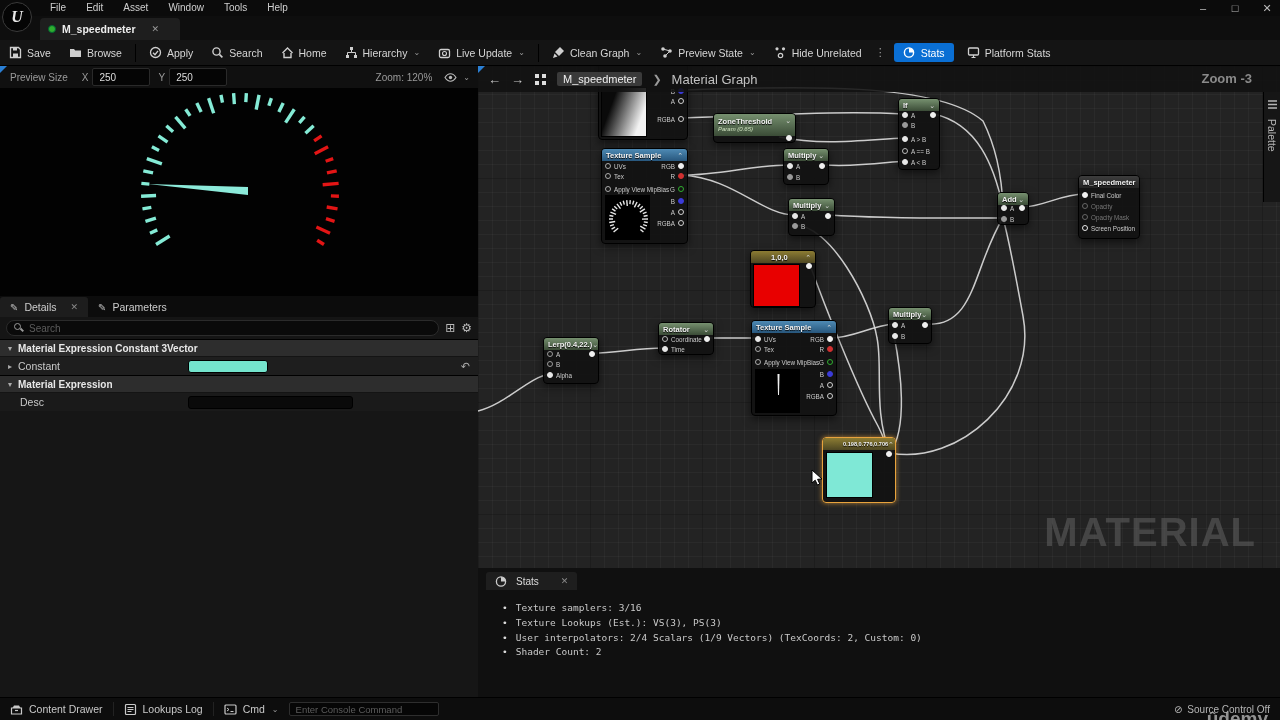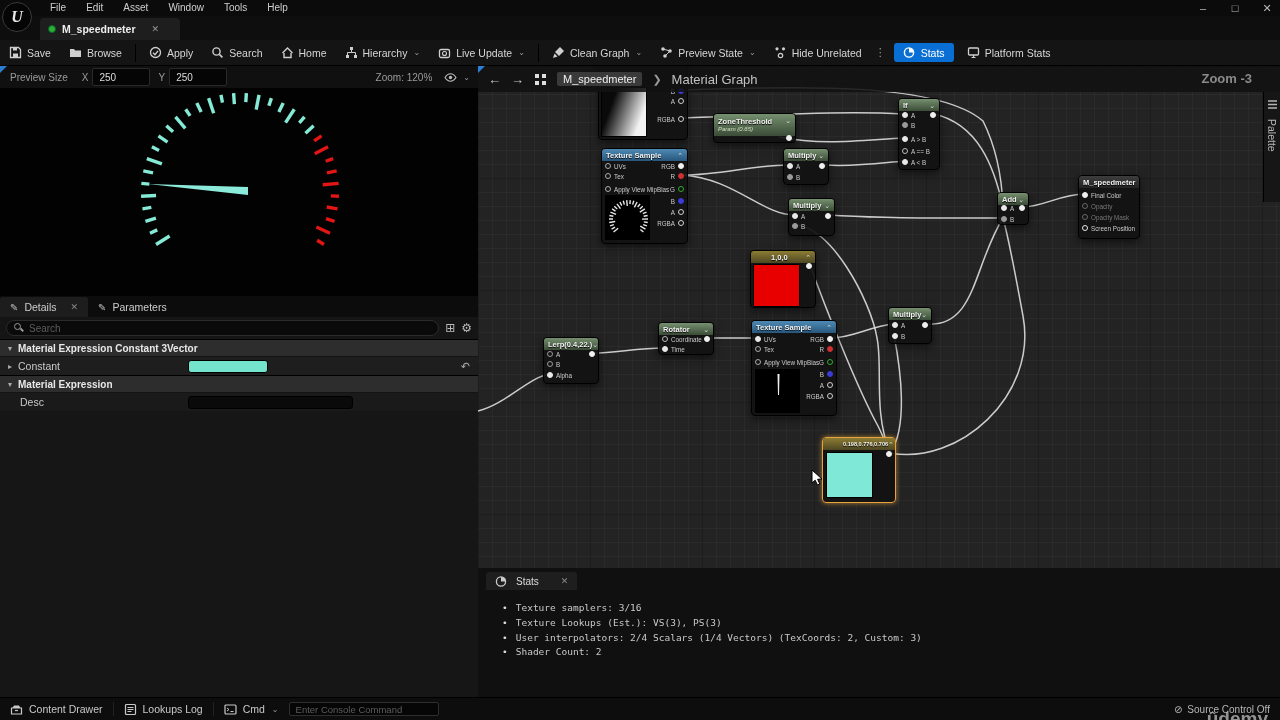--- a/index.html
+++ b/index.html
@@ -625,20 +625,21 @@
     </div>
     <span id="zoom-label">Zoom -3</span>
     <div id="palette-tab">
       <span class="ico">
           <svg viewBox="0 0 13 13">
             <path d="M2 3h9M2 6.5h9M2 10h9" stroke="#b5b5b5" stroke-width="1.3"></path>
           </svg>
         </span>
       <span class="vt">Palette</span>
     </div>
+    <span id="material-watermark">MATERIAL</span>
 
     <div id="stats-panel">
       <div id="stats-tab">
         <span class="ico">
             <svg viewBox="0 0 13 13">
               <circle cx="6" cy="6.5" r="4.6" fill="none" stroke="#ccc" stroke-width="1.3"></circle>
               <path d="M6 6.5V1.9A4.6 4.6 0 0 1 10.6 6.5z" fill="#ccc"></path>
             </svg>
           </span>
         <span>Stats</span>
@@ -648,21 +649,21 @@
         <div class="li">
             <span class="b">•</span>
             <span>Texture samplers: 3/16</span>
           </div>
         <div class="li">
             <span class="b">•</span>
             <span>Texture Lookups (Est.): VS(3), PS(3)</span>
           </div>
         <div class="li">
             <span class="b">•</span>
-            <span>User interpolators: 2/4 Scalars (1/4 Vectors) (TexCoords: 2, Custom: 3)</span>
+            <span>User interpolators: 2/4 Scalars (1/9 Vectors) (TexCoords: 2, Custom: 0)</span>
           </div>
         <div class="li">
             <span class="b">•</span>
             <span>Shader Count: 2</span>
           </div>
       </div>
     </div>
 
     <svg id="cursor" width="14" height="18" style="left:333px; top:403px">
       <path d="M1,1 L1,14 L4.2,11.2 L6.4,16 L8.8,15 L6.6,10.3 L11,10 Z" fill="#fff" stroke="#000" stroke-width="1"></path>

